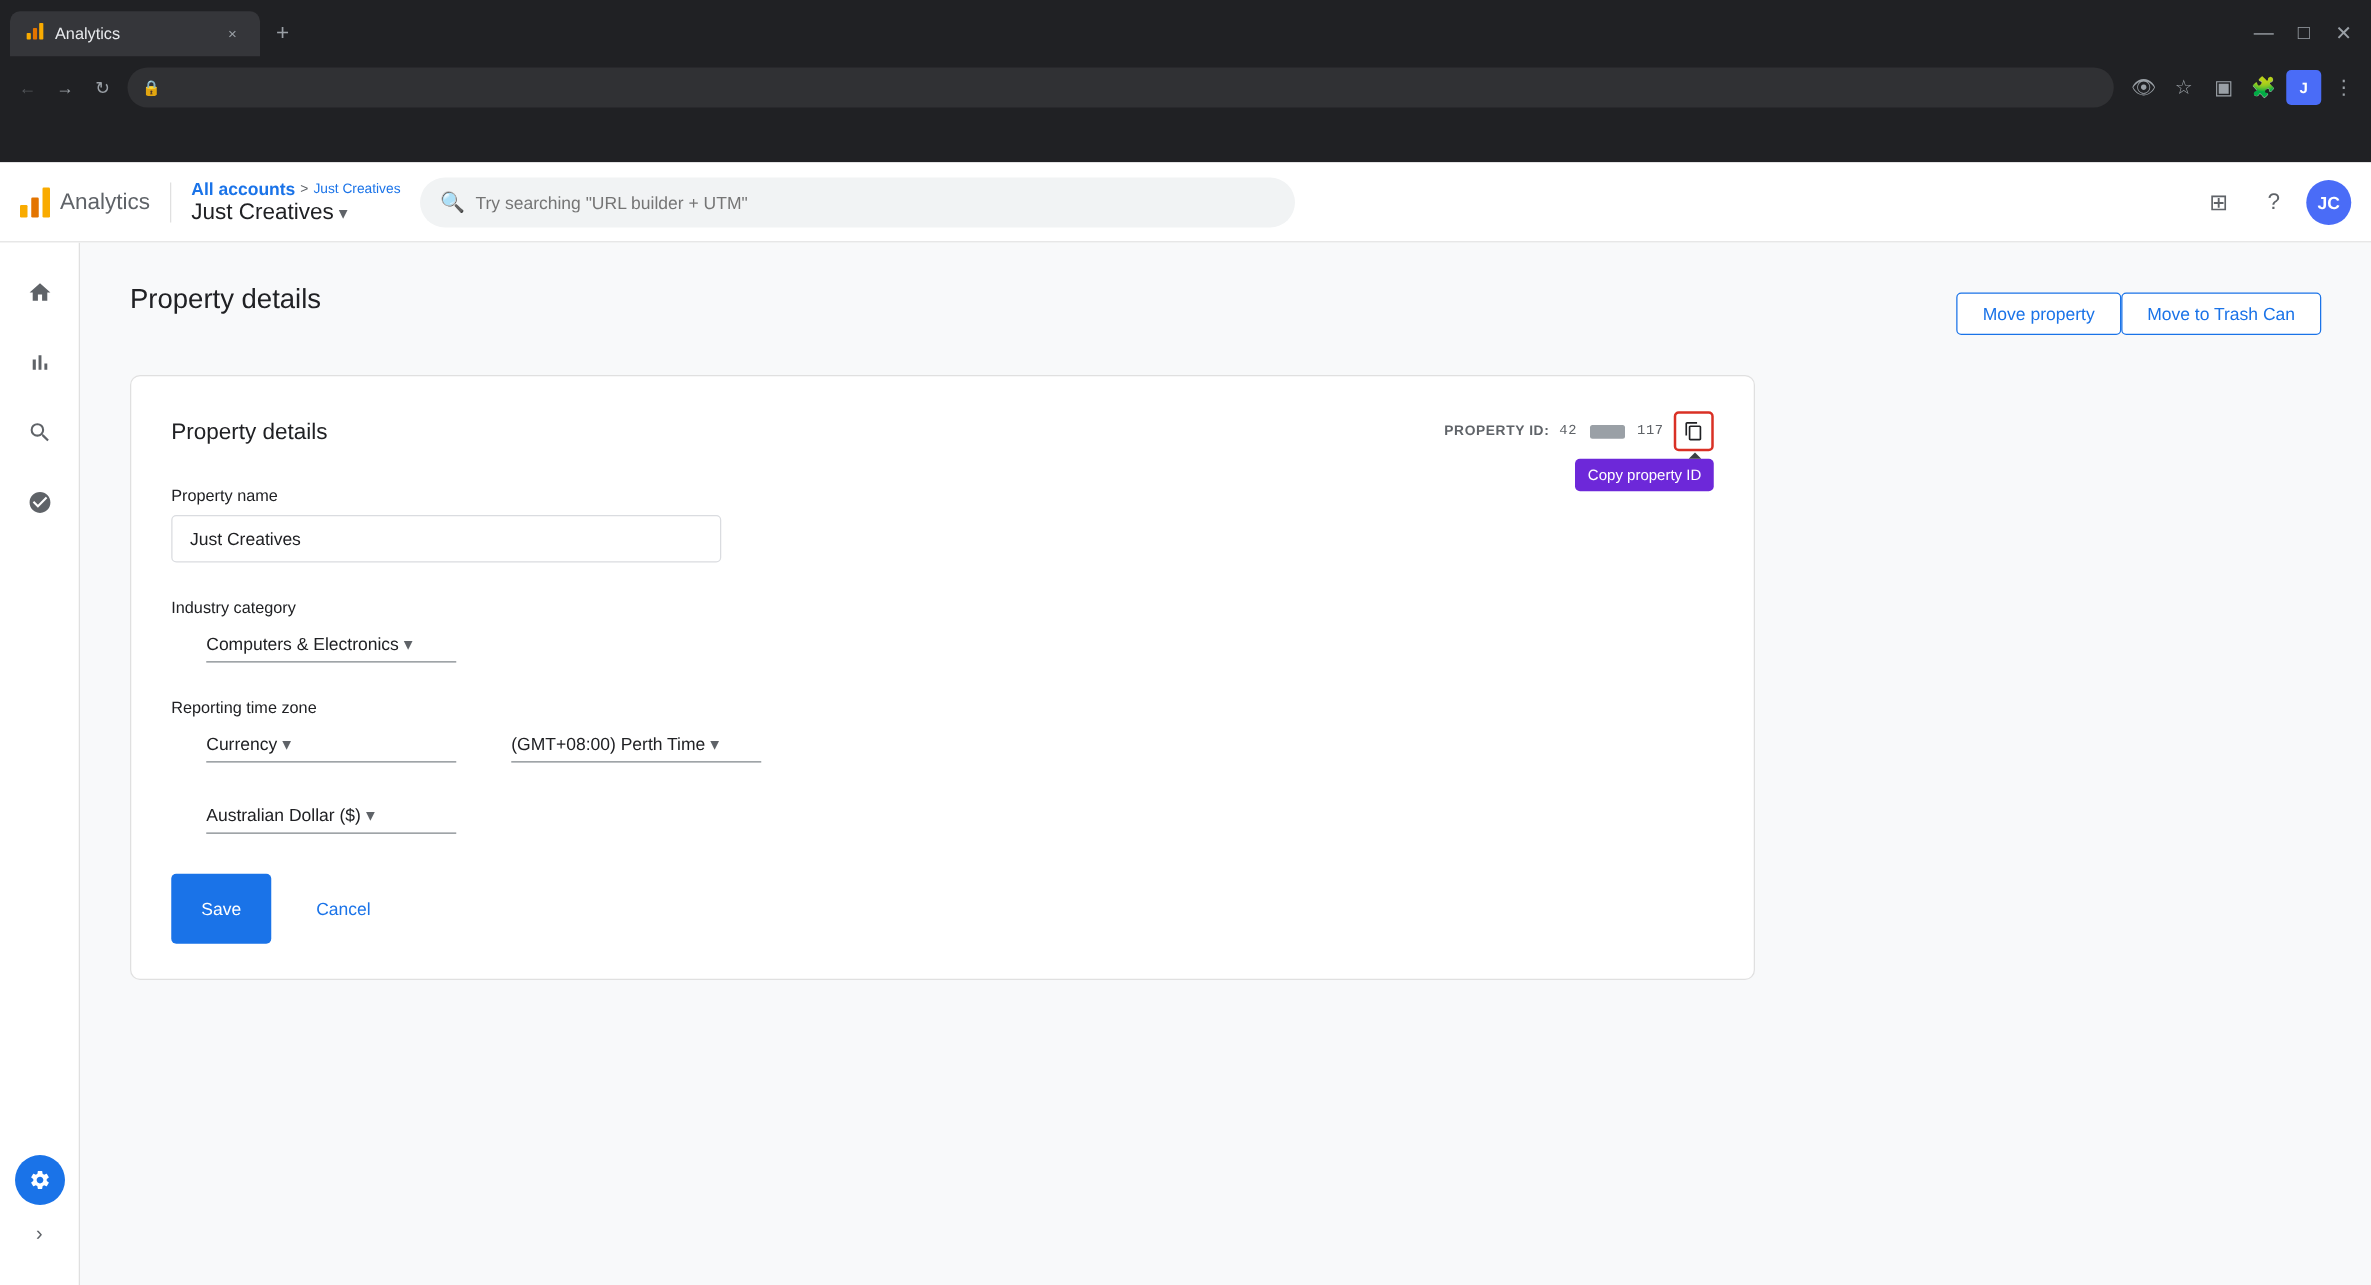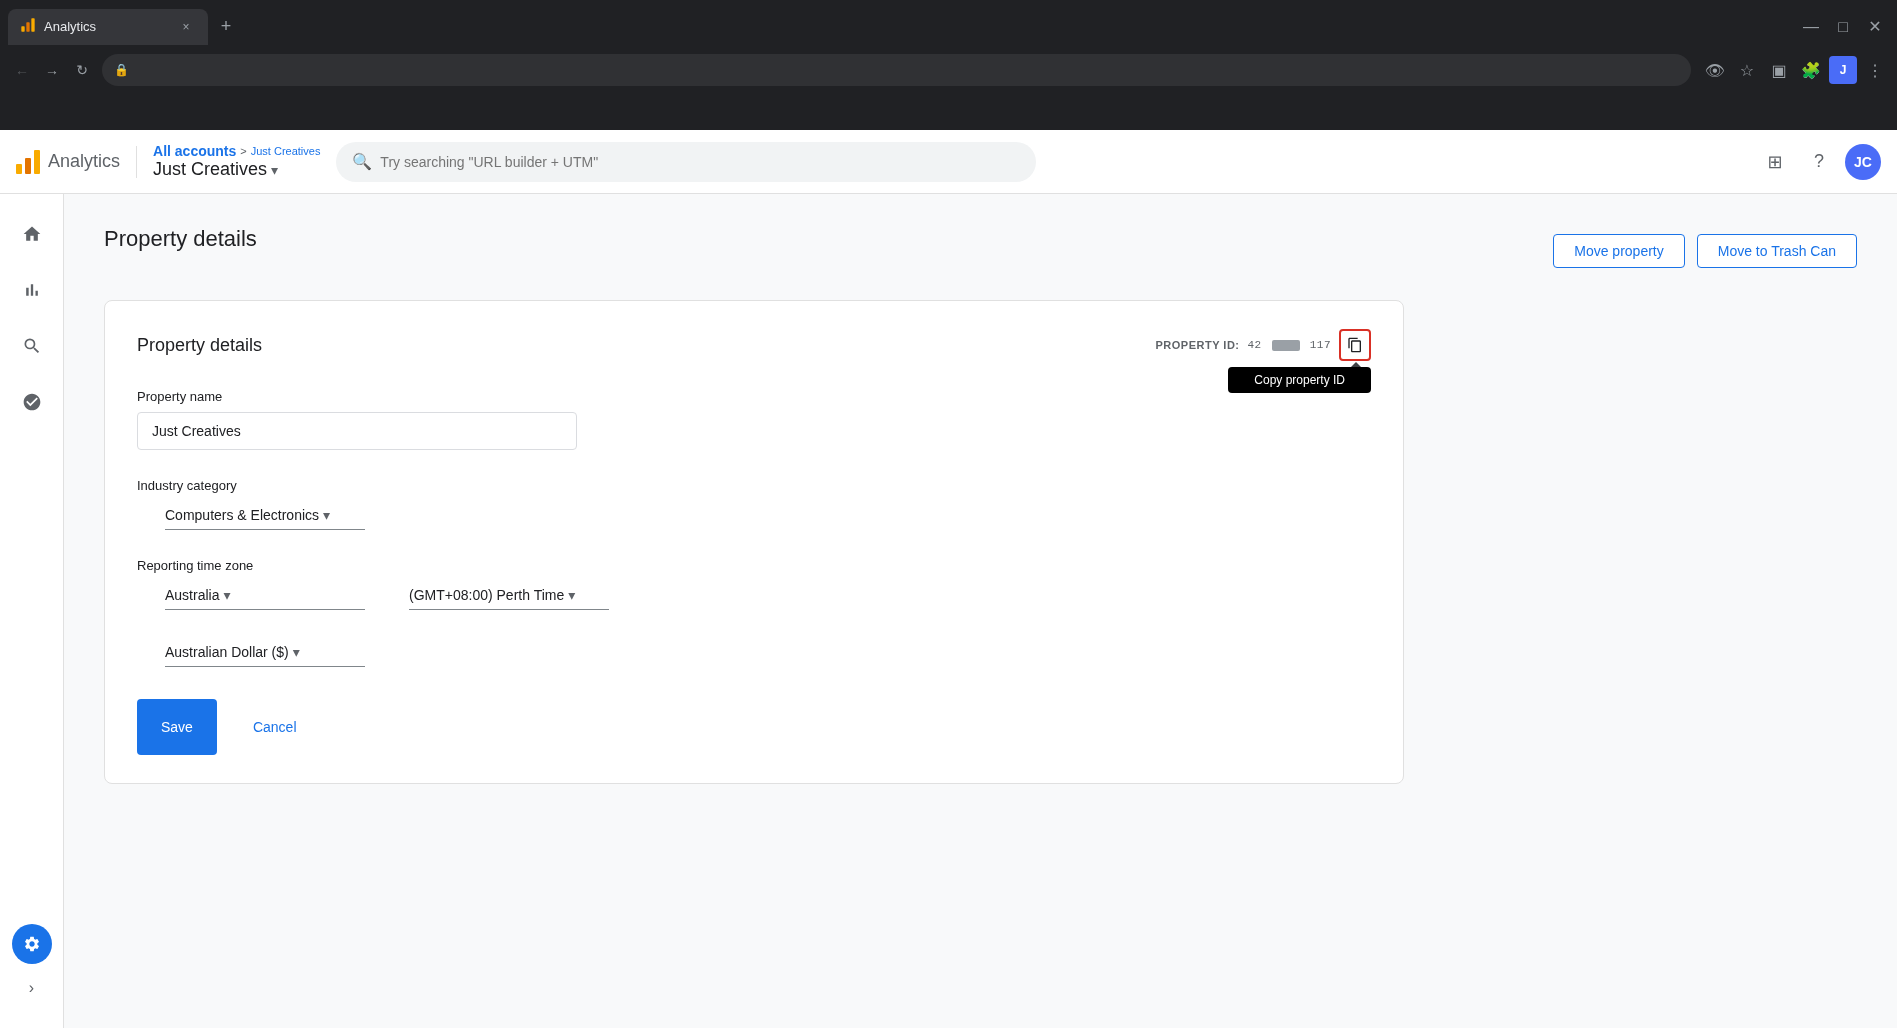--- a/index.html
+++ b/index.html
@@ -71,37 +71,37 @@
 
     
     .property-card { background: #fff; border: 1px solid #e0e0e0; border-radius: 8px; padding: 28px 32px; max-width: 1300px; }
     .card-header { display: flex; align-items: center; justify-content: space-between; margin-bottom: 28px; }
     .card-title { font-size: 18px; color: #202124; font-weight: 400; }
     .property-id-section { display: flex; align-items: center; gap: 8px; }
     .property-id-label { font-size: 11px; color: #5f6368; font-weight: 700; letter-spacing: 0.5px; text-transform: uppercase; }
     .property-id-value { font-size: 11px; color: #5f6368; font-weight: 500; letter-spacing: 0.5px; font-family: Liberation Mono, monospace; }
     .copy-btn-wrapper { position: relative; }
     .copy-btn { border: 2px solid #d93025; border-radius: 4px; width: 32px; height: 32px; display: flex; align-items: center; justify-content: center; cursor: pointer; color: #202124; font-size: 16px; background: #fff; }
-    .copy-tooltip { position: absolute; top: 38px; right: 0; background: #000000; color: #fff; font-size: 12px; padding: 6px 26px; border-radius: 4px; white-space: nowrap; z-index: 100; }
+    .copy-tooltip { position: absolute; top: 38px; right: 0; background: #6d28d9; color: #fff; font-size: 12px; padding: 6px 10px; border-radius: 4px; white-space: nowrap; z-index: 100; }
     .copy-tooltip::before { content: ''; position: absolute; top: -5px; right: 10px; width: 0; height: 0; border-left: 5px solid transparent; border-right: 5px solid transparent; border-bottom: 5px solid #3c4043; }
 
     
     .form-field { margin-bottom: 28px; }
     .field-label { font-size: 13px; color: #202124; margin-bottom: 8px; font-weight: 400; }
     .text-input { border: 1px solid #dadce0; border-radius: 4px; padding: 10px 14px; font-size: 14px; color: #202124; width: 440px; background: #fff; outline: none; }
 
     .select-wrapper { display: inline-flex; align-items: center; gap: 4px; border-bottom: 1px solid #80868b; padding: 6px 0; cursor: pointer; min-width: 200px; margin-left: 28px; }
     .select-label { font-size: 14px; color: #202124; }
     .select-arrow { color: #5f6368; font-size: 14px; }
 
     .timezone-row { display: flex; gap: 16px; align-items: flex-end; }
 
     
     .page-header { display: flex; align-items: center; justify-content: space-between; margin-bottom: 24px; }
-    .page-actions { display: flex; gap: 12px; }
+    .page-actions { display: flex; }
     .action-btn { background: #fff; border: 1px solid #1a73e8; color: #1a73e8; padding: 8px 20px; border-radius: 4px; font-size: 14px; cursor: pointer; font-weight: 500; }
 
     
     .save-area { margin-top: 32px; display: flex; gap: 12px; }
     .save-btn { background: #1a73e8; color: #fff; border: none; padding: 20px 24px; border-radius: 4px; font-size: 14px; cursor: pointer; font-weight: 500; }
     .cancel-btn { background: #fff; border: none; color: #1a73e8; padding: 10px 24px; border-radius: 4px; font-size: 14px; cursor: pointer; font-weight: 500; }
 
     
     .redacted { background: #9aa0a6; color: transparent; border-radius: 2px; display: inline-block; height: 11px; width: 28px; vertical-align: middle; margin: 0 2px; }
   </style>
@@ -256,21 +256,21 @@
           <div class="select-wrapper">
             <span class="select-label">Computers &amp; Electronics</span>
             <span class="select-arrow">▾</span>
           </div>
         </div>
 
         <div class="form-field">
           <div class="field-label">Reporting time zone</div>
           <div class="timezone-row">
             <div class="select-wrapper">
-              <span class="select-label">Australia</span>
+              <span class="select-label">Currency</span>
               <span class="select-arrow">▾</span>
             </div>
             <div class="select-wrapper">
               <span class="select-label">(GMT+08:00) Perth Time</span>
               <span class="select-arrow">▾</span>
             </div>
           </div>
         </div>
 
         <div class="form-field">

